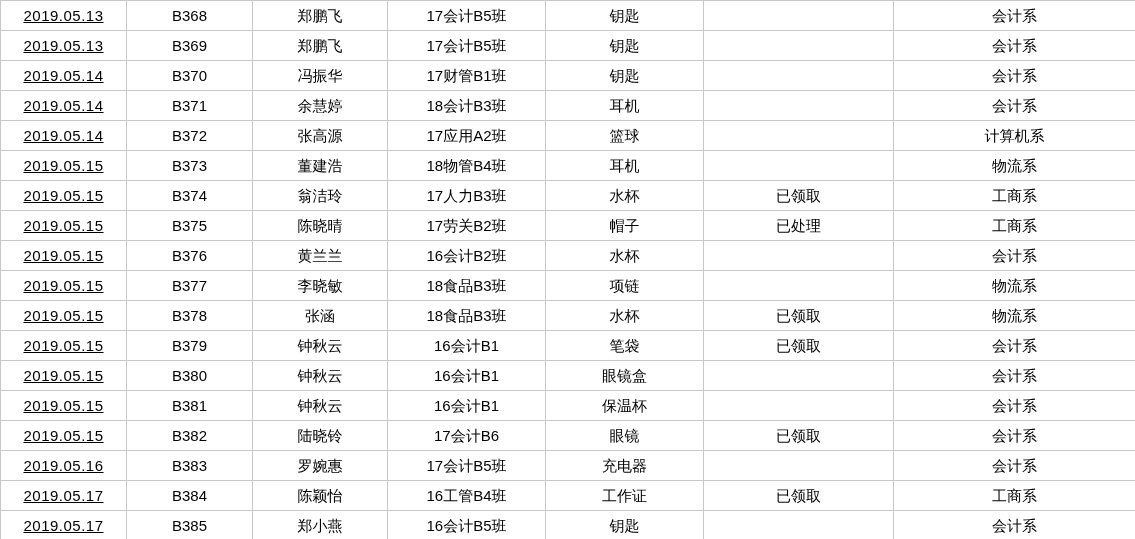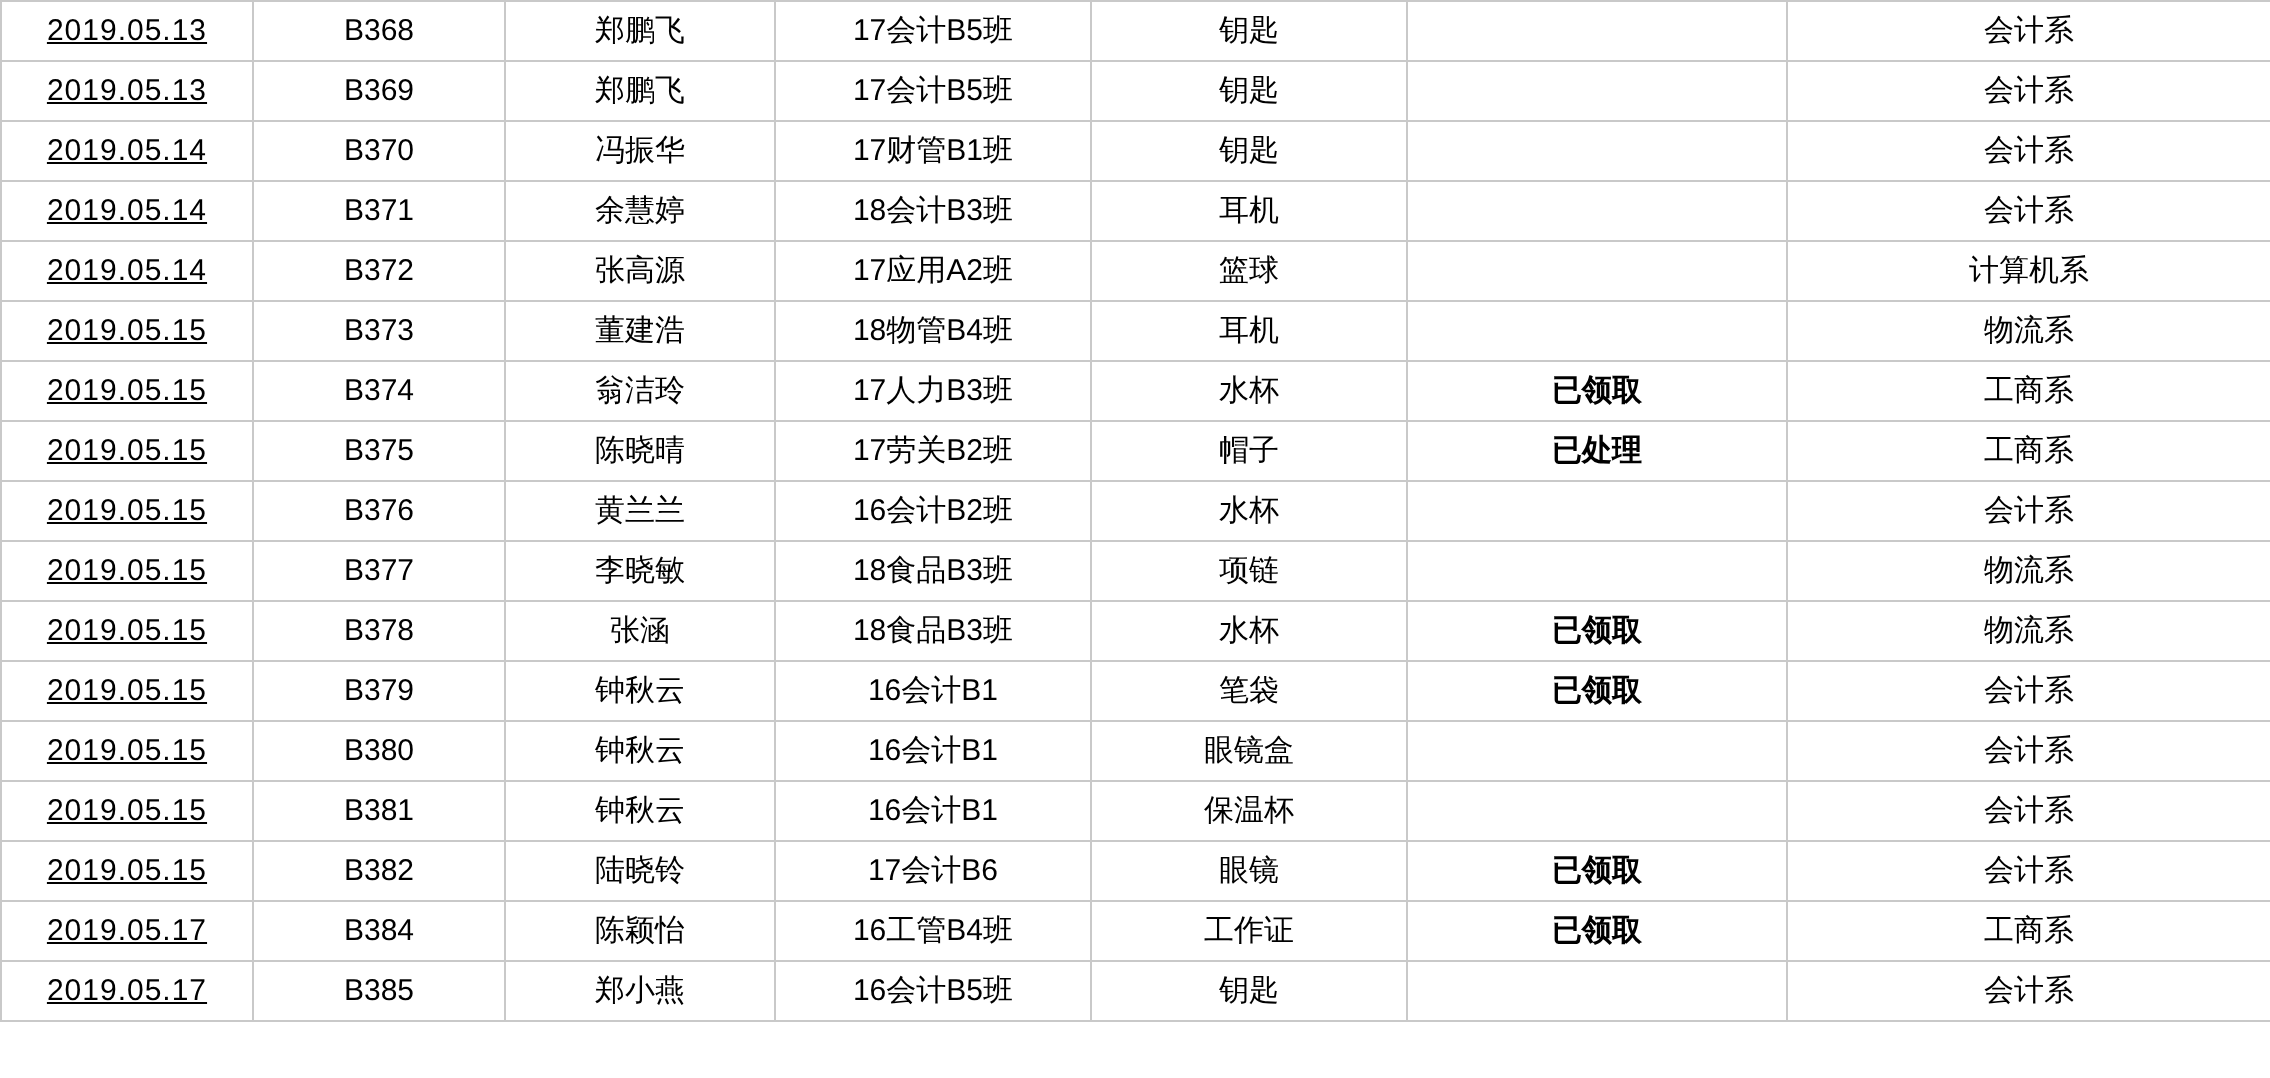--- a/index.html
+++ b/index.html
@@ -33,21 +33,21 @@
   col.c-date   { width: 126px; }
   col.c-no     { width: 126px; }
   col.c-name   { width: 135px; }
   col.c-class  { width: 158px; }
   col.c-item   { width: 158px; }
   col.c-status { width: 190px; }
   col.c-dept   { width: 242px; }
 
   td.status {
     color: #ff0000;
-    font-weight: bold;
+    font-weight: normal;
     font-size: 15px;
   }
   td.date {
     letter-spacing: 0.5px;
     text-decoration: underline;
   }
 </style>
 </head>
 <body>
 
@@ -191,20 +191,29 @@
       <tr>
         <td class="date">2019.05.15</td>
         <td>B382</td>
         <td>陆晓铃</td>
         <td>17会计B6</td>
         <td>眼镜</td>
         <td class="status">已领取</td>
         <td>会计系</td>
       </tr>
       <tr>
+        <td class="date">2019.05.16</td>
+        <td>B383</td>
+        <td>罗婉惠</td>
+        <td>17会计B5班</td>
+        <td>充电器</td>
+        <td class="status"></td>
+        <td>会计系</td>
+      </tr>
+      <tr>
         <td class="date">2019.05.17</td>
         <td>B384</td>
         <td>陈颖怡</td>
         <td>16工管B4班</td>
         <td>工作证</td>
         <td class="status">已领取</td>
         <td>工商系</td>
       </tr>
       <tr>
         <td class="date">2019.05.17</td>

